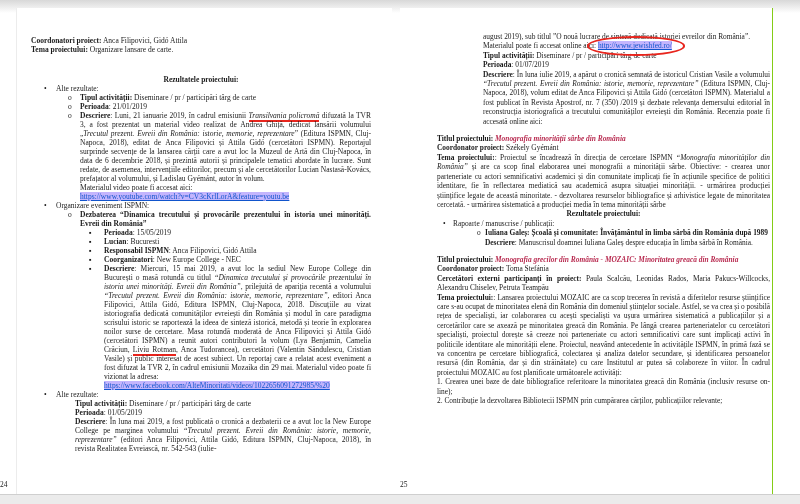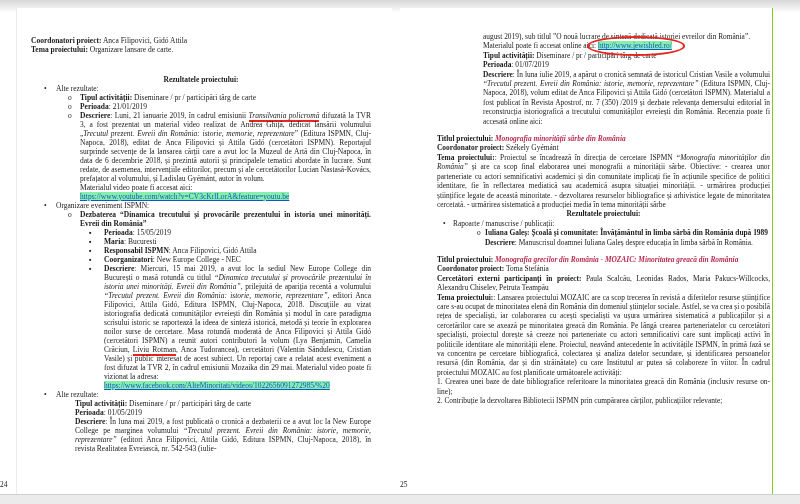--- a/index.html
+++ b/index.html
@@ -30,21 +30,21 @@
   .txt{flex:1 1 auto;min-width:0;}
   .l-b1{margin-left:13px;}
   .l-b2{margin-left:37px;}
   .l-b3{margin-left:58px;}
   .l-plain2{margin-left:44px;}
   .r-cont{margin-left:46px;}
   .r-b1{margin-left:6px;}
   .r-b2{margin-left:40px;}
   .gap-results{margin-top:21px;}
   .sec-gap{margin-top:8px;}
-  .lnk{color:#1155cc;background:#86efac;text-decoration:underline;cursor:pointer;}
+  .lnk{color:#1155cc;background:#c4b5fd;text-decoration:underline;cursor:pointer;}
   .redul{border-bottom:2px solid #e8251d;}
   .tred{color:#b82b50;font-weight:bold;font-style:italic;}
   .circ{position:relative;display:inline-block;}
   .circ .oval{position:absolute;left:-11px;right:-13px;top:-5px;bottom:-5px;
     border:2.5px solid #e8251d;border-radius:50%;pointer-events:none;}
   .pnum{position:absolute;bottom:5px;left:0;width:100%;text-align:left;font-size:7.5px;}
   .pnum-l{transform:translateX(-17px);}
 </style>
 </head>
 <body>
@@ -90,21 +90,21 @@
       <span class="mk">o</span>
       <div class="txt b just">Dezbaterea “Dinamica trecutului și provocările prezentului în istoria unei minorități. Evreii din România”</div>
     </div>
 
     <div class="row l-b3">
       <span class="mk3">▪</span>
       <div class="txt"><span class="b">Perioada</span><span>: 15/05/2019</span></div>
     </div>
     <div class="row l-b3">
       <span class="mk3">▪</span>
-      <div class="txt"><span class="b">Maria</span><span>: Bucuresti</span></div>
+      <div class="txt"><span class="b">Lucian</span><span>: Bucuresti</span></div>
     </div>
     <div class="row l-b3">
       <span class="mk3">▪</span>
       <div class="txt"><span class="b">Responsabil ISPMN</span><span>: Anca Filipovici, Gidó Attila</span></div>
     </div>
     <div class="row l-b3">
       <span class="mk3">▪</span>
       <div class="txt"><span class="b">Coorganizatori</span><span>: New Europe College - NEC</span></div>
     </div>
     <div class="row l-b3">

